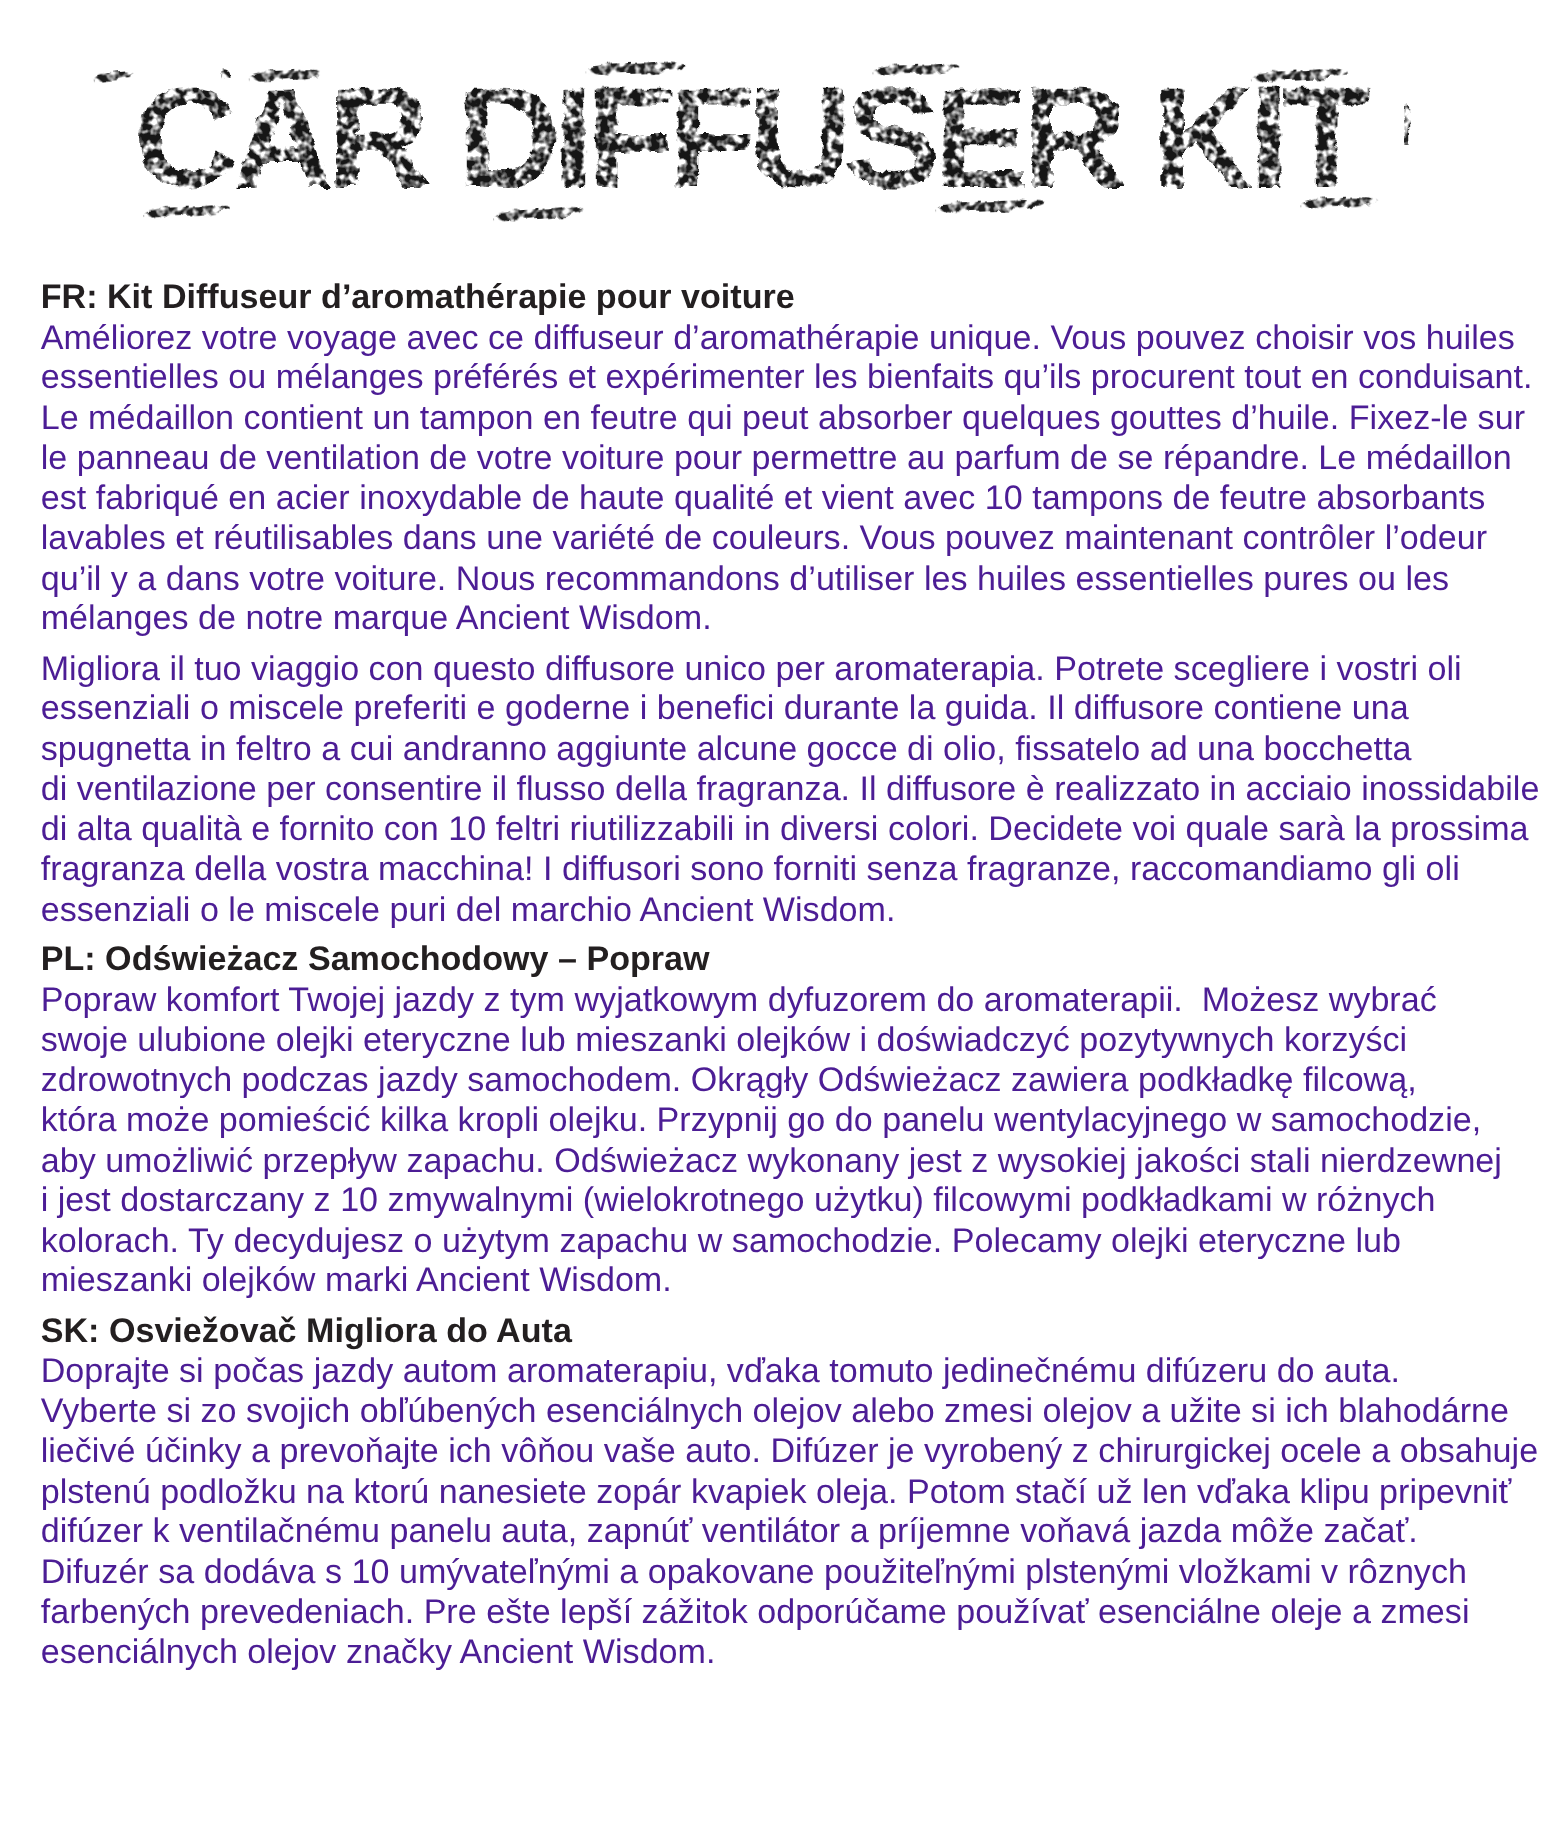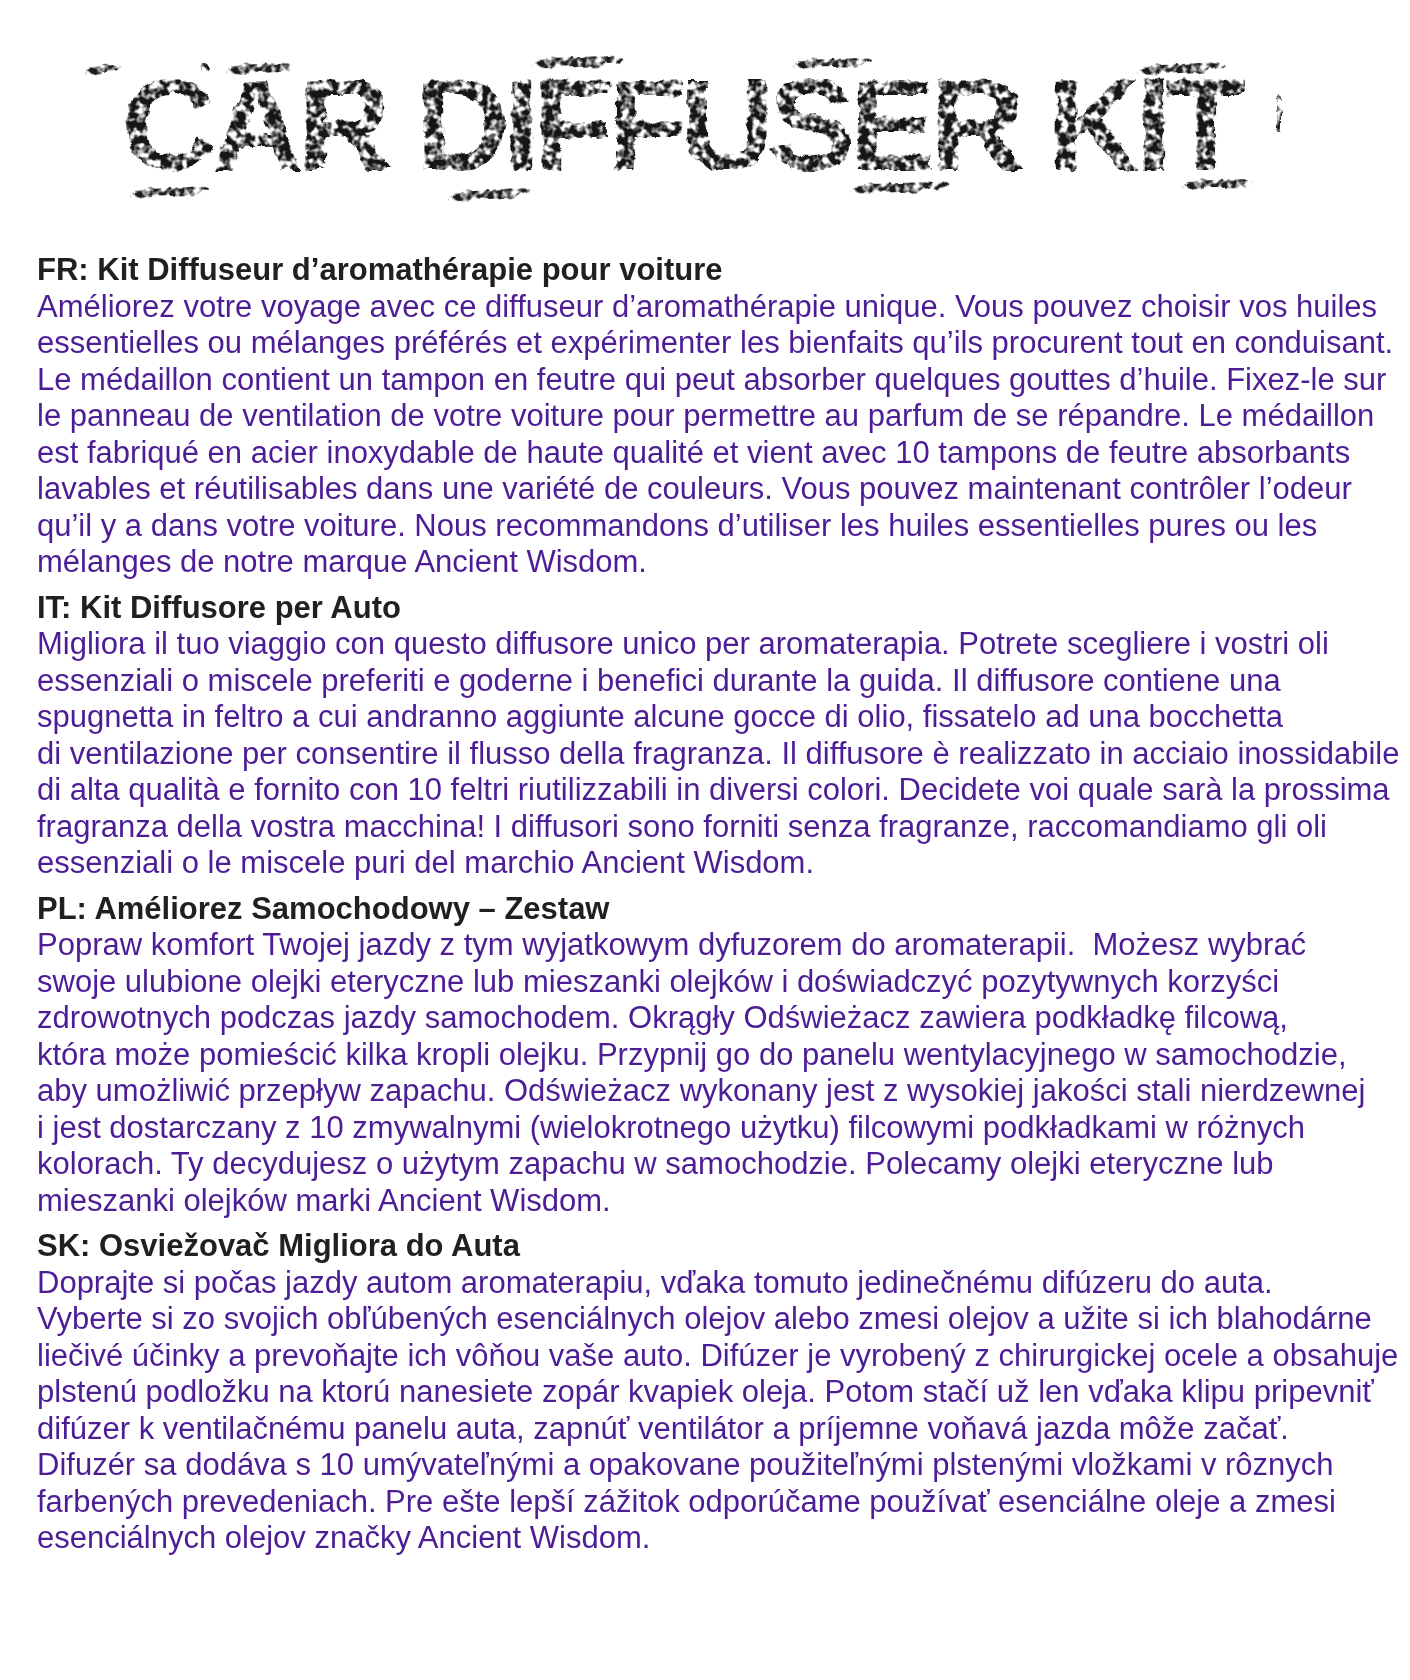--- a/index.html
+++ b/index.html
@@ -117,32 +117,31 @@
 essentielles ou mélanges préférés et expérimenter les bienfaits qu’ils procurent tout en conduisant.
 Le médaillon contient un tampon en feutre qui peut absorber quelques gouttes d’huile. Fixez-le sur
 le panneau de ventilation de votre voiture pour permettre au parfum de se répandre. Le médaillon
 est fabriqué en acier inoxydable de haute qualité et vient avec 10 tampons de feutre absorbants
 lavables et réutilisables dans une variété de couleurs. Vous pouvez maintenant contrôler l’odeur
 qu’il y a dans votre voiture. Nous recommandons d’utiliser les huiles essentielles pures ou les
 mélanges de notre marque Ancient Wisdom.</p>
     </section>
 
     <section class="lang-section">
-      <h2 class="lang-heading">IT: Kit Diffusore per Auto</h2>
       <p class="lang-body">Migliora il tuo viaggio con questo diffusore unico per aromaterapia. Potrete scegliere i vostri oli
 essenziali o miscele preferiti e goderne i benefici durante la guida. Il diffusore contiene una
 spugnetta in feltro a cui andranno aggiunte alcune gocce di olio, fissatelo ad una bocchetta
 di ventilazione per consentire il flusso della fragranza. Il diffusore è realizzato in acciaio inossidabile
 di alta qualità e fornito con 10 feltri riutilizzabili in diversi colori. Decidete voi quale sarà la prossima
 fragranza della vostra macchina! I diffusori sono forniti senza fragranze, raccomandiamo gli oli
 essenziali o le miscele puri del marchio Ancient Wisdom.</p>
     </section>
 
     <section class="lang-section">
-      <h2 class="lang-heading">PL: Améliorez Samochodowy – Zestaw</h2>
+      <h2 class="lang-heading">PL: Odświeżacz Samochodowy – Popraw</h2>
       <p class="lang-body">Popraw komfort Twojej jazdy z tym wyjatkowym dyfuzorem do aromaterapii.  Możesz wybrać
 swoje ulubione olejki eteryczne lub mieszanki olejków i doświadczyć pozytywnych korzyści
 zdrowotnych podczas jazdy samochodem. Okrągły Odświeżacz zawiera podkładkę filcową,
 która może pomieścić kilka kropli olejku. Przypnij go do panelu wentylacyjnego w samochodzie,
 aby umożliwić przepływ zapachu. Odświeżacz wykonany jest z wysokiej jakości stali nierdzewnej
 i jest dostarczany z 10 zmywalnymi (wielokrotnego użytku) filcowymi podkładkami w różnych
 kolorach. Ty decydujesz o użytym zapachu w samochodzie. Polecamy olejki eteryczne lub
 mieszanki olejków marki Ancient Wisdom.</p>
     </section>
 

